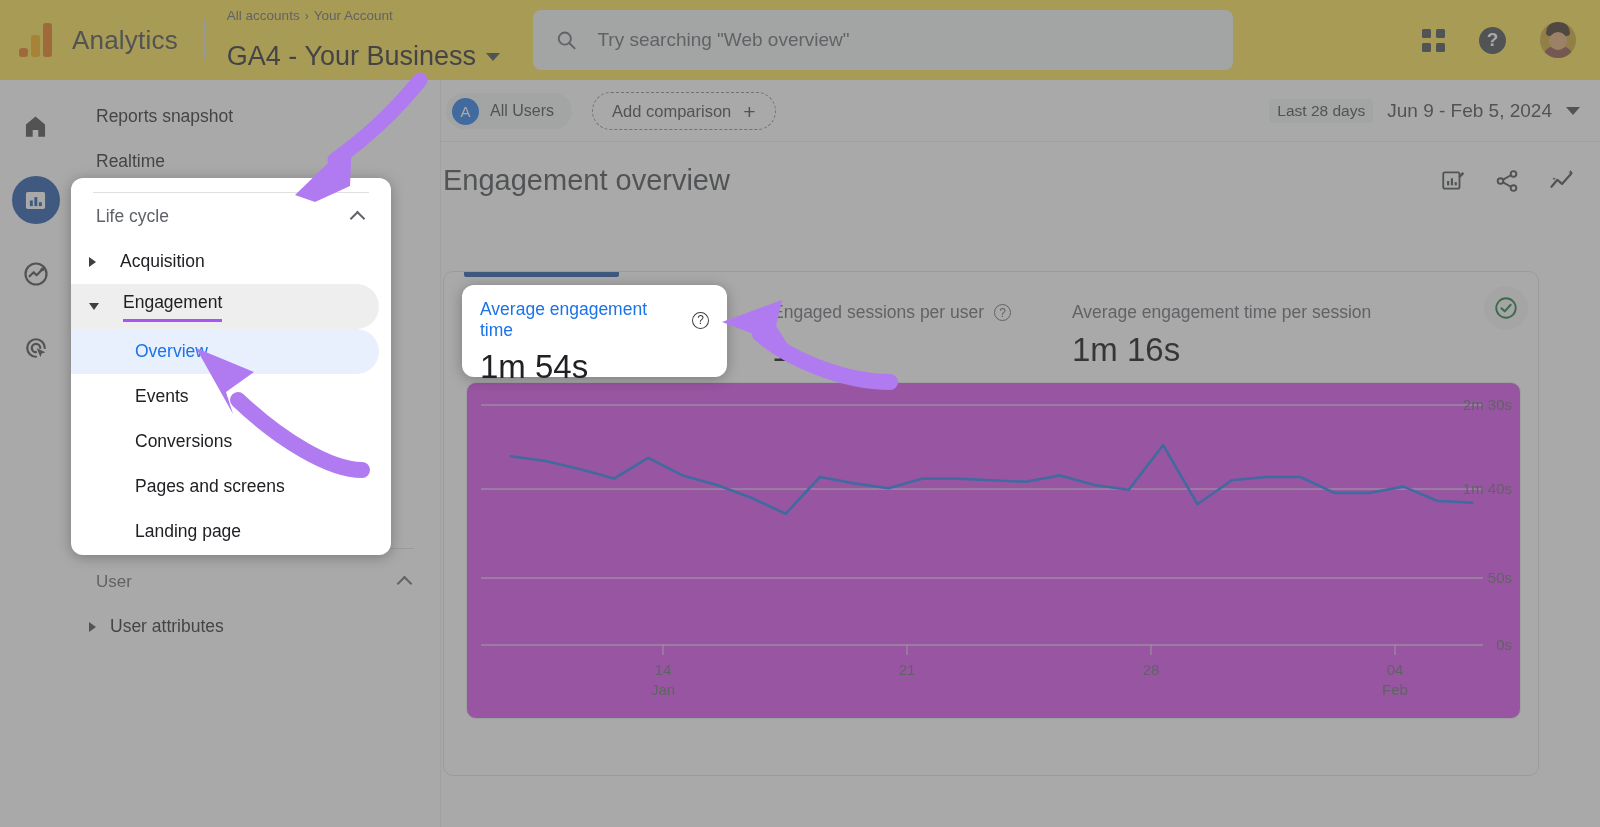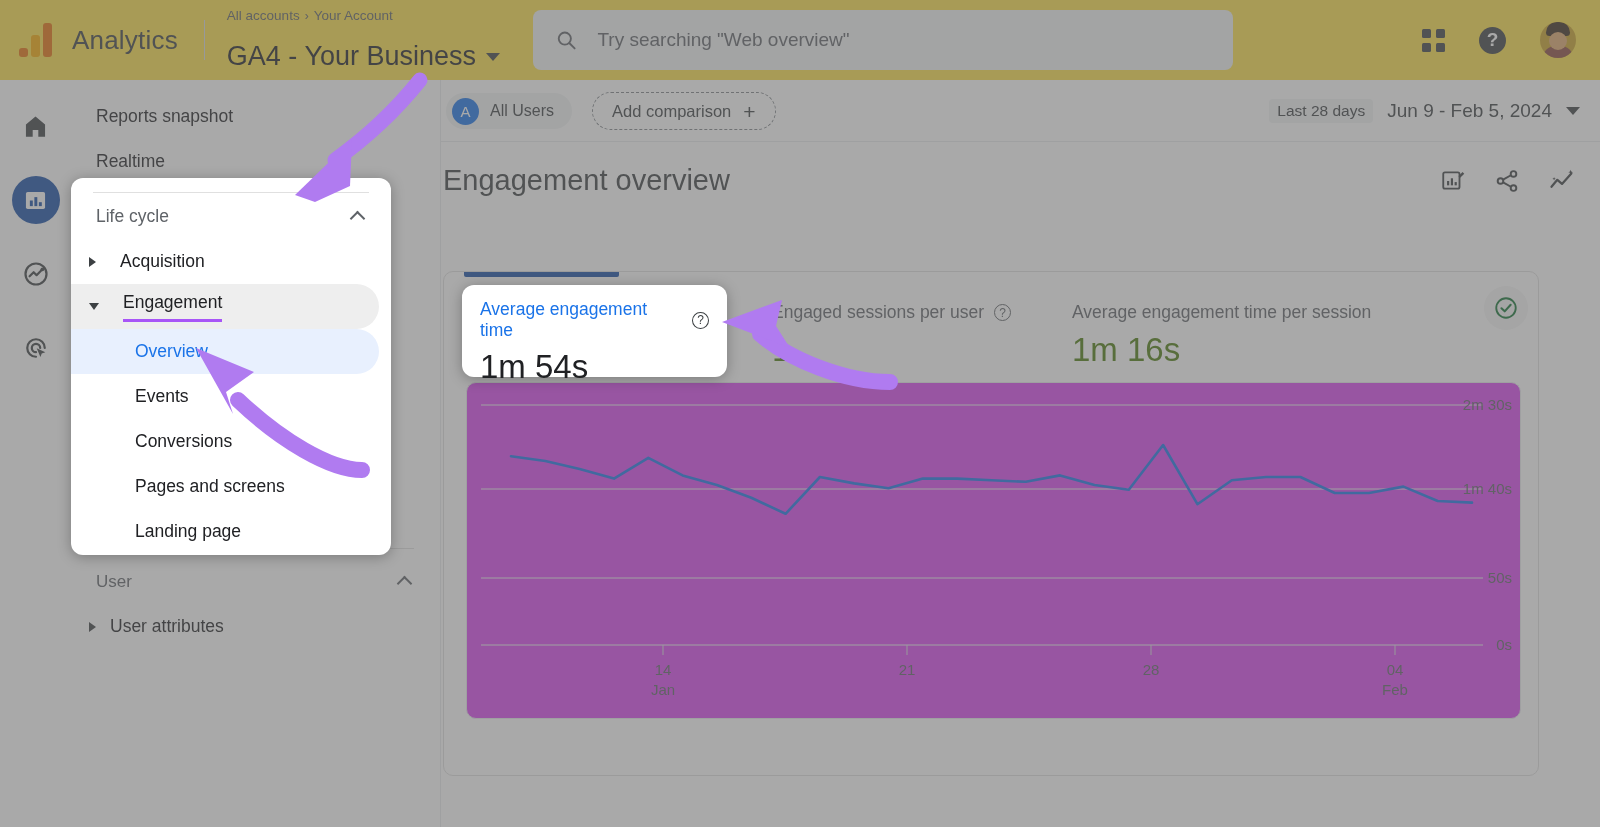--- a/index.html
+++ b/index.html
@@ -114,21 +114,21 @@
   .card-outer {
     position: absolute; left: 2px; top: 191px; width: 1096px; height: 505px;
     background: #fff; border: 1px solid #e0e0e0; border-radius: 10px;
   }
   .tabbar { position: relative; height: 6px; }
   .tab-ind { position: absolute; left: 20px; top: 0; width: 155px; height: 5px; background: #174ea6; border-radius: 0 0 2px 2px; }
   .metrics { display: flex; align-items: flex-start; padding: 24px 20px 0 28px; gap: 0; position: relative; }
   .metric { min-width: 300px; }
   .metric.wide { min-width: 360px; }
   .metric-lbl { font-size: 17.5px; color: #5f6368; display: flex; align-items: center; gap: 10px; }
-  .metric-val { font-size: 33px; color: #4d7c0f; margin-top: 8px; }
+  .metric-val { font-size: 33px; color: #000000; margin-top: 8px; }
   .qmark { width: 17px; height: 17px; border: 1.6px solid #5f6368; border-radius: 50%; font-size: 12px; color: #5f6368; display: inline-flex; align-items: center; justify-content: center; }
   .check-badge {
     position: absolute; right: 10px; top: 8px; width: 44px; height: 44px; border-radius: 50%;
     background: #f5f5f5; display: flex; align-items: center; justify-content: center;
   }
 
   .chart-card {
     position: absolute; left: 22px; top: 110px; width: 1055px; height: 337px;
     background: #d946ef; border: 1px solid #e8eaed; border-radius: 10px;
   }

